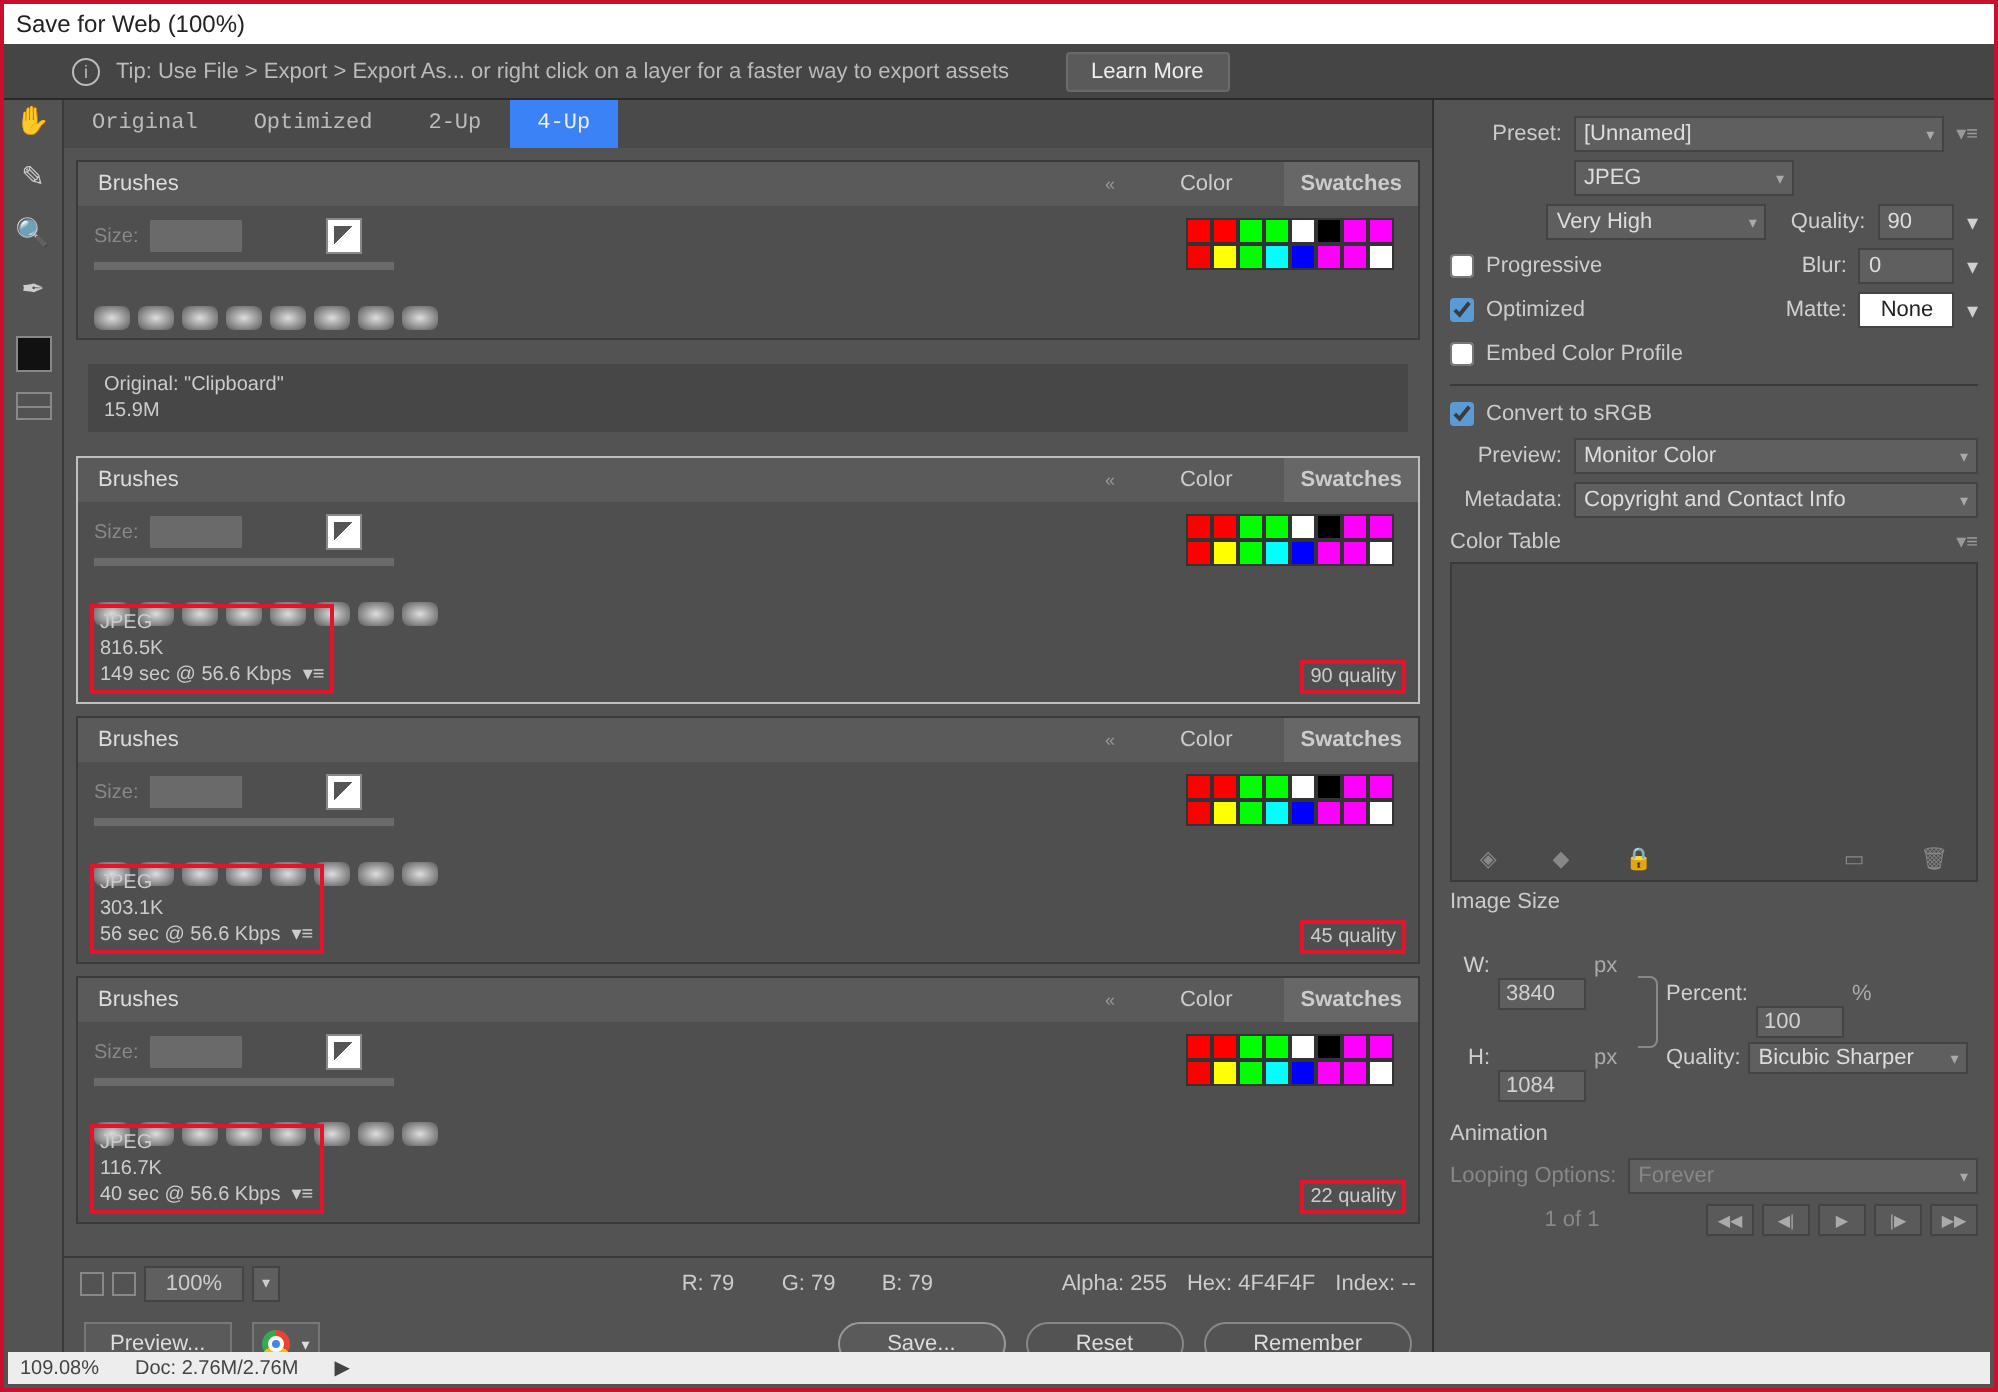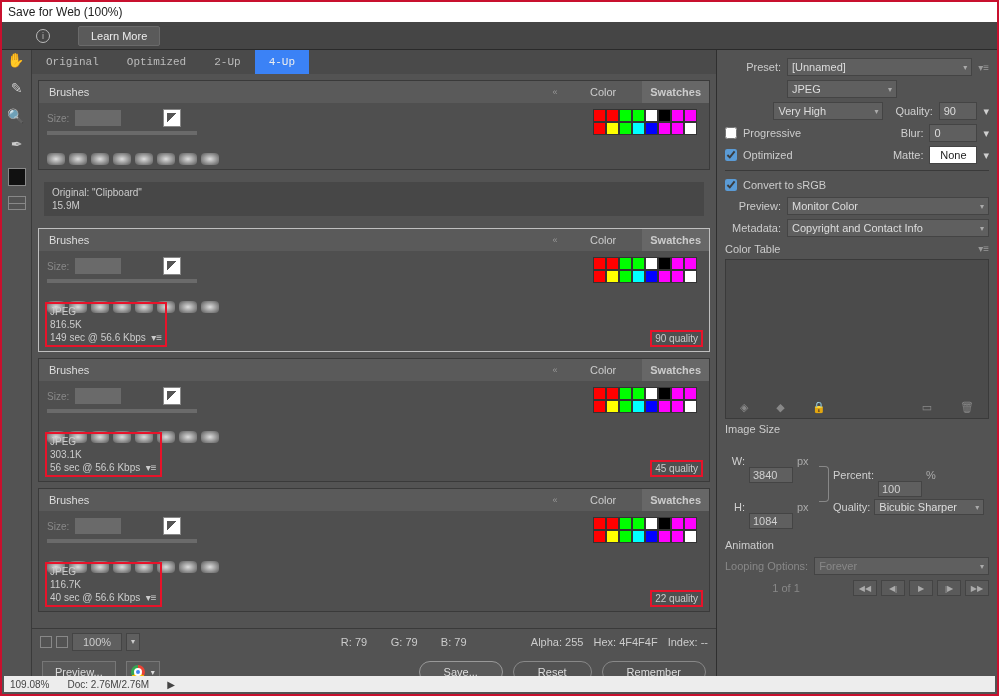--- a/index.html
+++ b/index.html
@@ -78,20 +78,21 @@
 .statusbar { position:absolute; bottom:2px; left:2px; right:2px; height:16px; background:#ededed; color:#444; font-size:10px; display:flex; align-items:center; padding:0 6px; gap:18px;}
 .flyout{ font-size:10px; color:#999; cursor:pointer;}
 </style>
 </head>
 <body>
 
 <div class="titlebar">Save for Web (100%)</div>
 
 <div class="topbar">
   <span class="info-icon">i</span>
+  <span class="tip-text">Tip: Use File &gt; Export &gt; Export As...  or right click on a layer for a faster way to export assets</span>
   <button class="learn-more">Learn More</button>
 </div>
 
 <div class="main">
 
   <div class="toolstrip">
     <div class="tool">✋</div>
     <div class="tool">✎</div>
     <div class="tool">🔍</div>
     <div class="tool">✒</div>
@@ -418,20 +419,26 @@
     <div class="frow">
       <label class="chk">
           <input type="checkbox" checked="" style="">
           <span>Optimized</span>
         </label>
       <span style="flex:1"></span>
       <span>Matte:</span>
       <div class="fnum" style="background:#fff;color:#222;justify-content:center">None</div>
         <span class="dd">▾</span>
     </div>
+    <div class="frow">
+      <label class="chk">
+          <input type="checkbox" style="">
+          <span>Embed Color Profile</span>
+        </label>
+    </div>
 
     <div class="section-hr"></div>
     <label class="chk">
         <input type="checkbox" checked="" style="">
         <span>Convert to sRGB</span>
       </label>
     <div class="frow">
         <span class="flab">Preview:</span>
         <div class="fsel">
           <span>Monitor Color</span>

